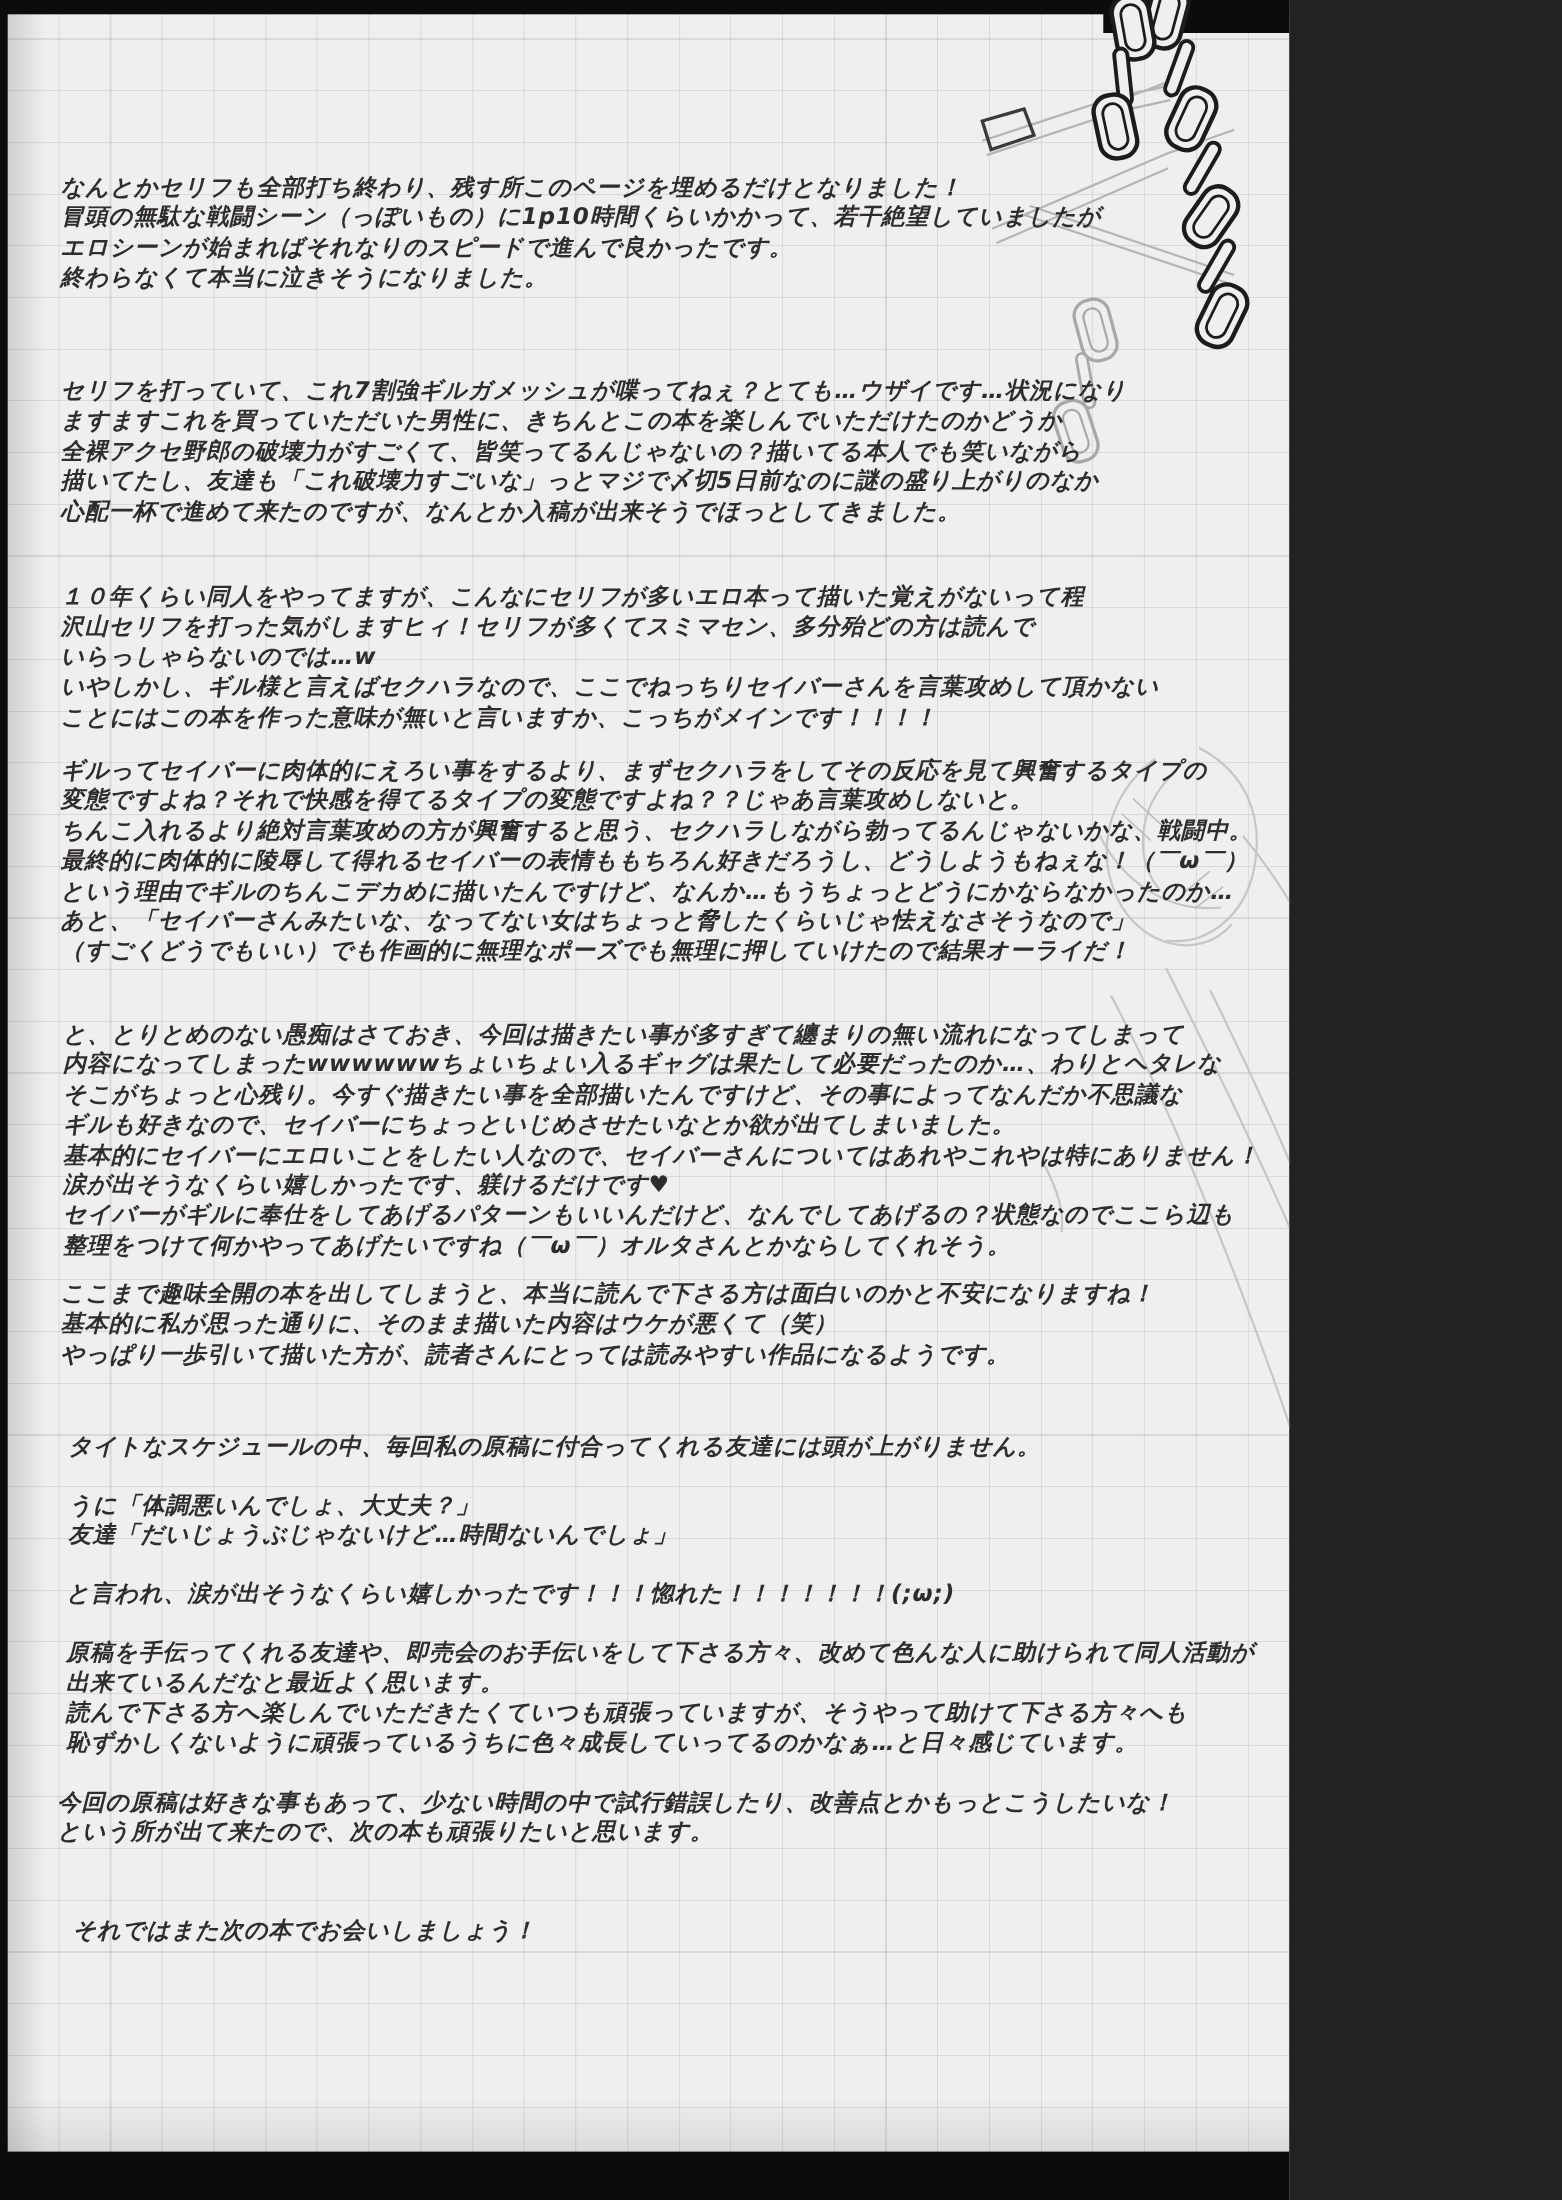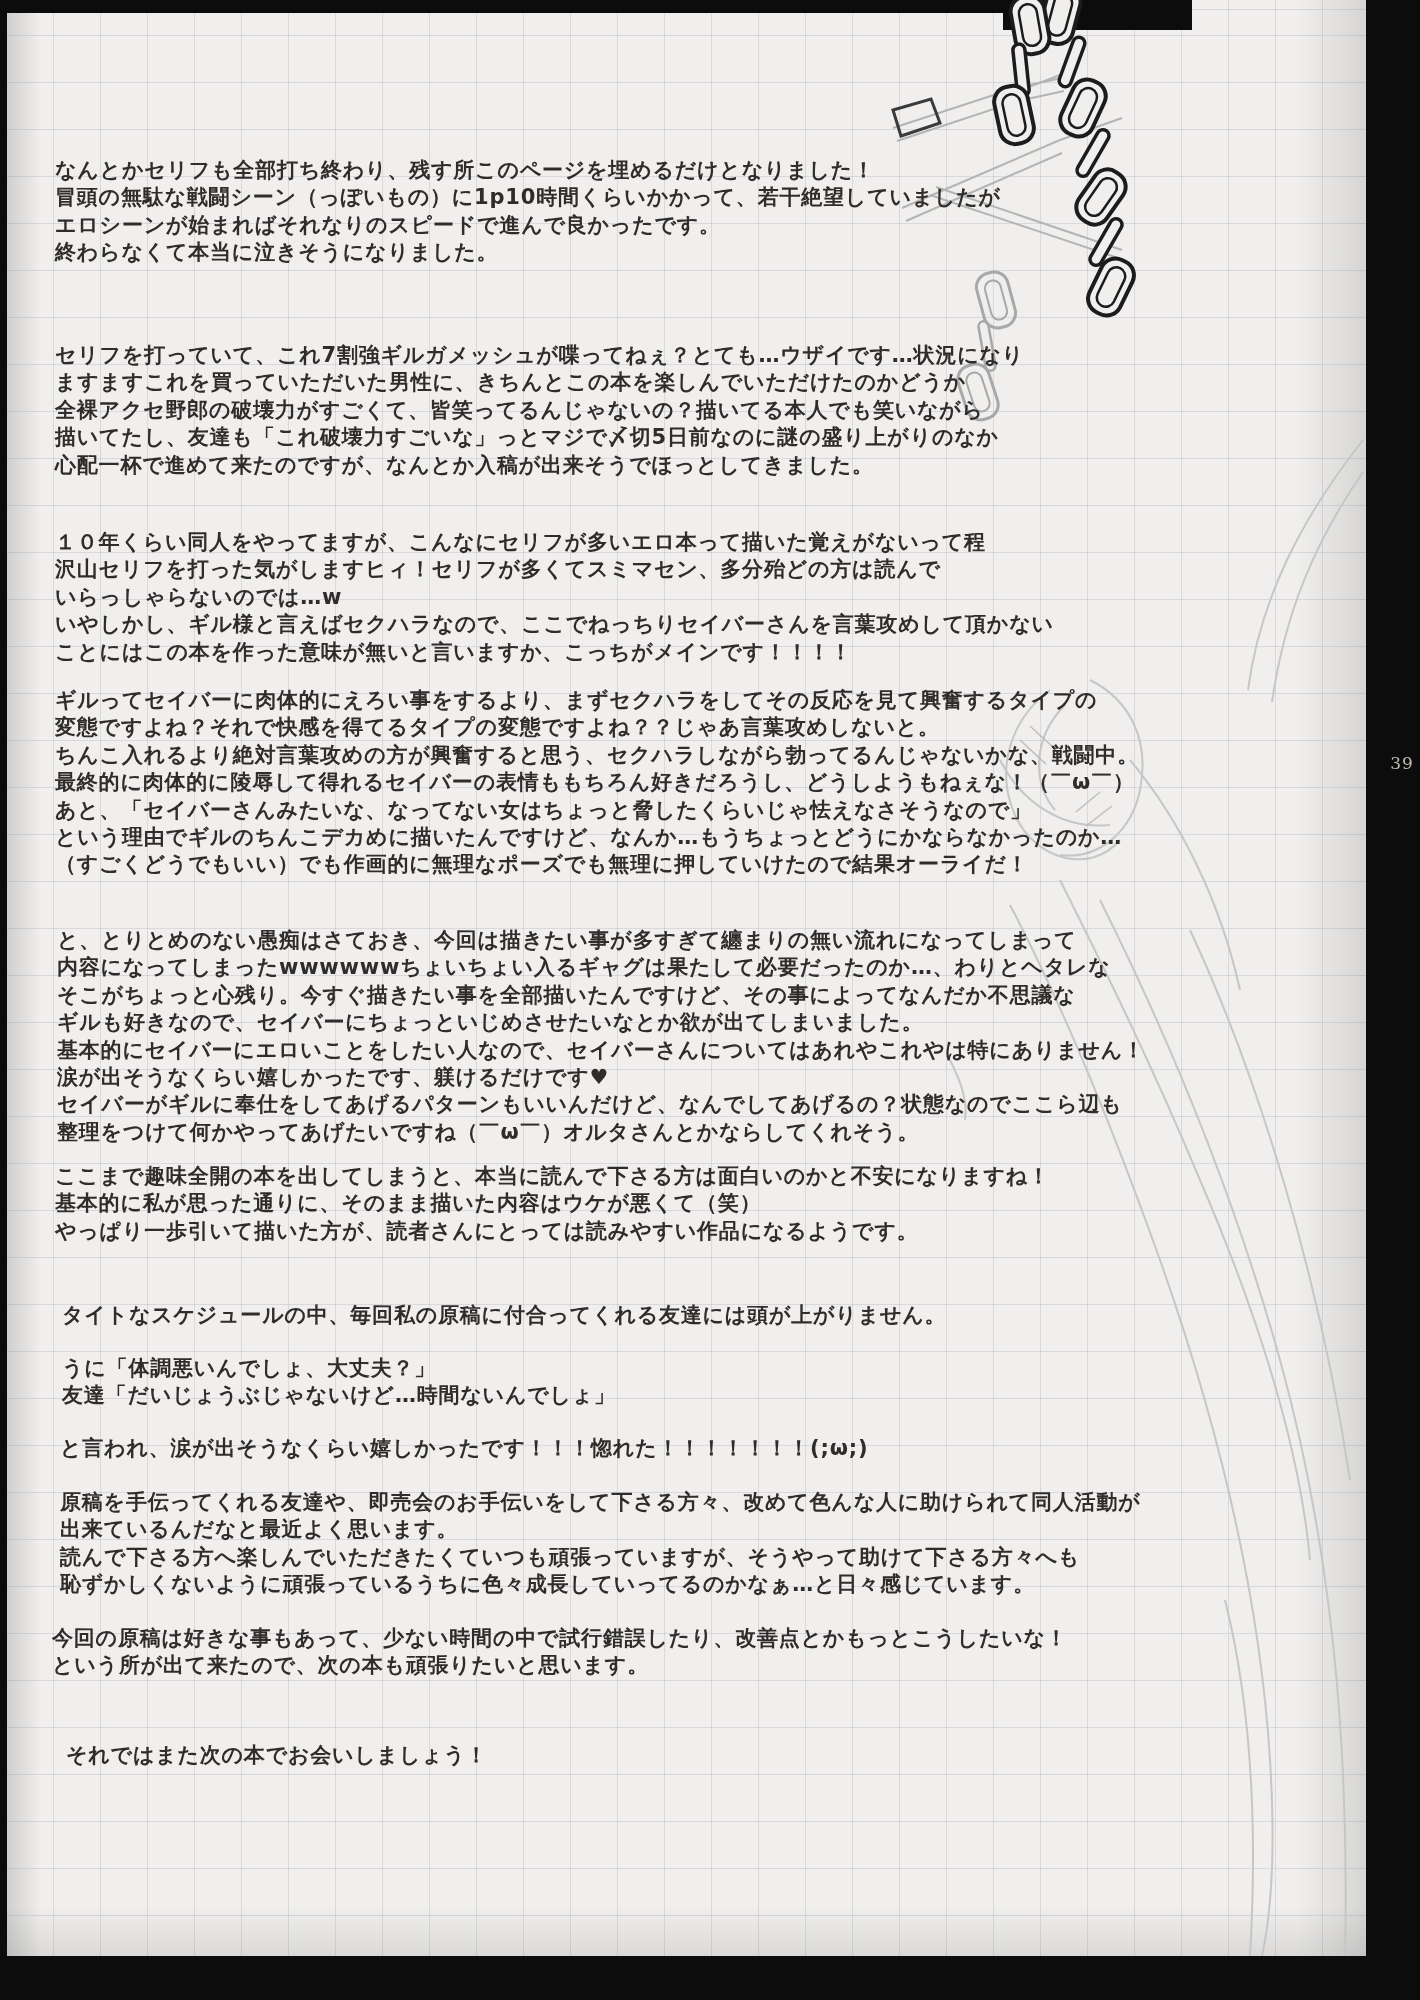--- a/index.html
+++ b/index.html
@@ -1,19 +1,20 @@
 <!DOCTYPE html>
 <html><head>
 <meta charset="utf-8">
 <style>
   html,body { margin:0; padding:0; background:#222; }
   .page {
-    position:relative; width:1420px; height:2000px;
+    position:relative; width:1172px; height:2000px;
     background:#f0efed; overflow:hidden;
     font-family:"DejaVu Sans", sans-serif;
+    font-style:italic;
   }
   .grid-layer {
     position:absolute; inset:0;
     background-image:
       repeating-linear-gradient(0deg, rgba(125,125,140,0.20) 0 1px, transparent 1px 47px),
       repeating-linear-gradient(90deg, rgba(125,125,140,0.20) 0 1px, transparent 1px 47px);
     background-position:6px 10px;
   }
   .edge-shade-left {
     position:absolute; top:0; left:7px; width:34px; height:2000px;
@@ -172,22 +173,22 @@
     <div class="tline">いらっしゃらないのでは…w</div>
     <div class="tline">いやしかし、ギル様と言えばセクハラなので、ここでねっちりセイバーさんを言葉攻めして頂かない</div>
     <div class="tline">ことにはこの本を作った意味が無いと言いますか、こっちがメインです！！！！</div>
   </div>
 
   <div class="tblock" style="top:687px;left:55px">
     <div class="tline">ギルってセイバーに肉体的にえろい事をするより、まずセクハラをしてその反応を見て興奮するタイプの</div>
     <div class="tline">変態ですよね？それで快感を得てるタイプの変態ですよね？？じゃあ言葉攻めしないと。</div>
     <div class="tline">ちんこ入れるより絶対言葉攻めの方が興奮すると思う、セクハラしながら勃ってるんじゃないかな、戦闘中。</div>
     <div class="tline">最終的に肉体的に陵辱して得れるセイバーの表情ももちろん好きだろうし、どうしようもねぇな！（￣ω￣）</div>
+    <div class="tline">という理由でギルのちんこデカめに描いたんですけど、なんか…もうちょっとどうにかならなかったのか…</div>
     <div class="tline">あと、「セイバーさんみたいな、なってない女はちょっと脅したくらいじゃ怯えなさそうなので」</div>
-    <div class="tline">という理由でギルのちんこデカめに描いたんですけど、なんか…もうちょっとどうにかならなかったのか…</div>
     <div class="tline">（すごくどうでもいい）でも作画的に無理なポーズでも無理に押していけたので結果オーライだ！</div>
   </div>
 
   <div class="tblock" style="top:927px;left:57px">
     <div class="tline">と、とりとめのない愚痴はさておき、今回は描きたい事が多すぎて纏まりの無い流れになってしまって</div>
     <div class="tline">内容になってしまったwwwwwwちょいちょい入るギャグは果たして必要だったのか…、わりとヘタレな</div>
     <div class="tline">そこがちょっと心残り。今すぐ描きたい事を全部描いたんですけど、その事によってなんだか不思議な</div>
     <div class="tline">ギルも好きなので、セイバーにちょっといじめさせたいなとか欲が出てしまいました。</div>
     <div class="tline">基本的にセイバーにエロいことをしたい人なので、セイバーさんについてはあれやこれやは特にありません！</div>
     <div class="tline">涙が出そうなくらい嬉しかったです、躾けるだけです♥</div>

